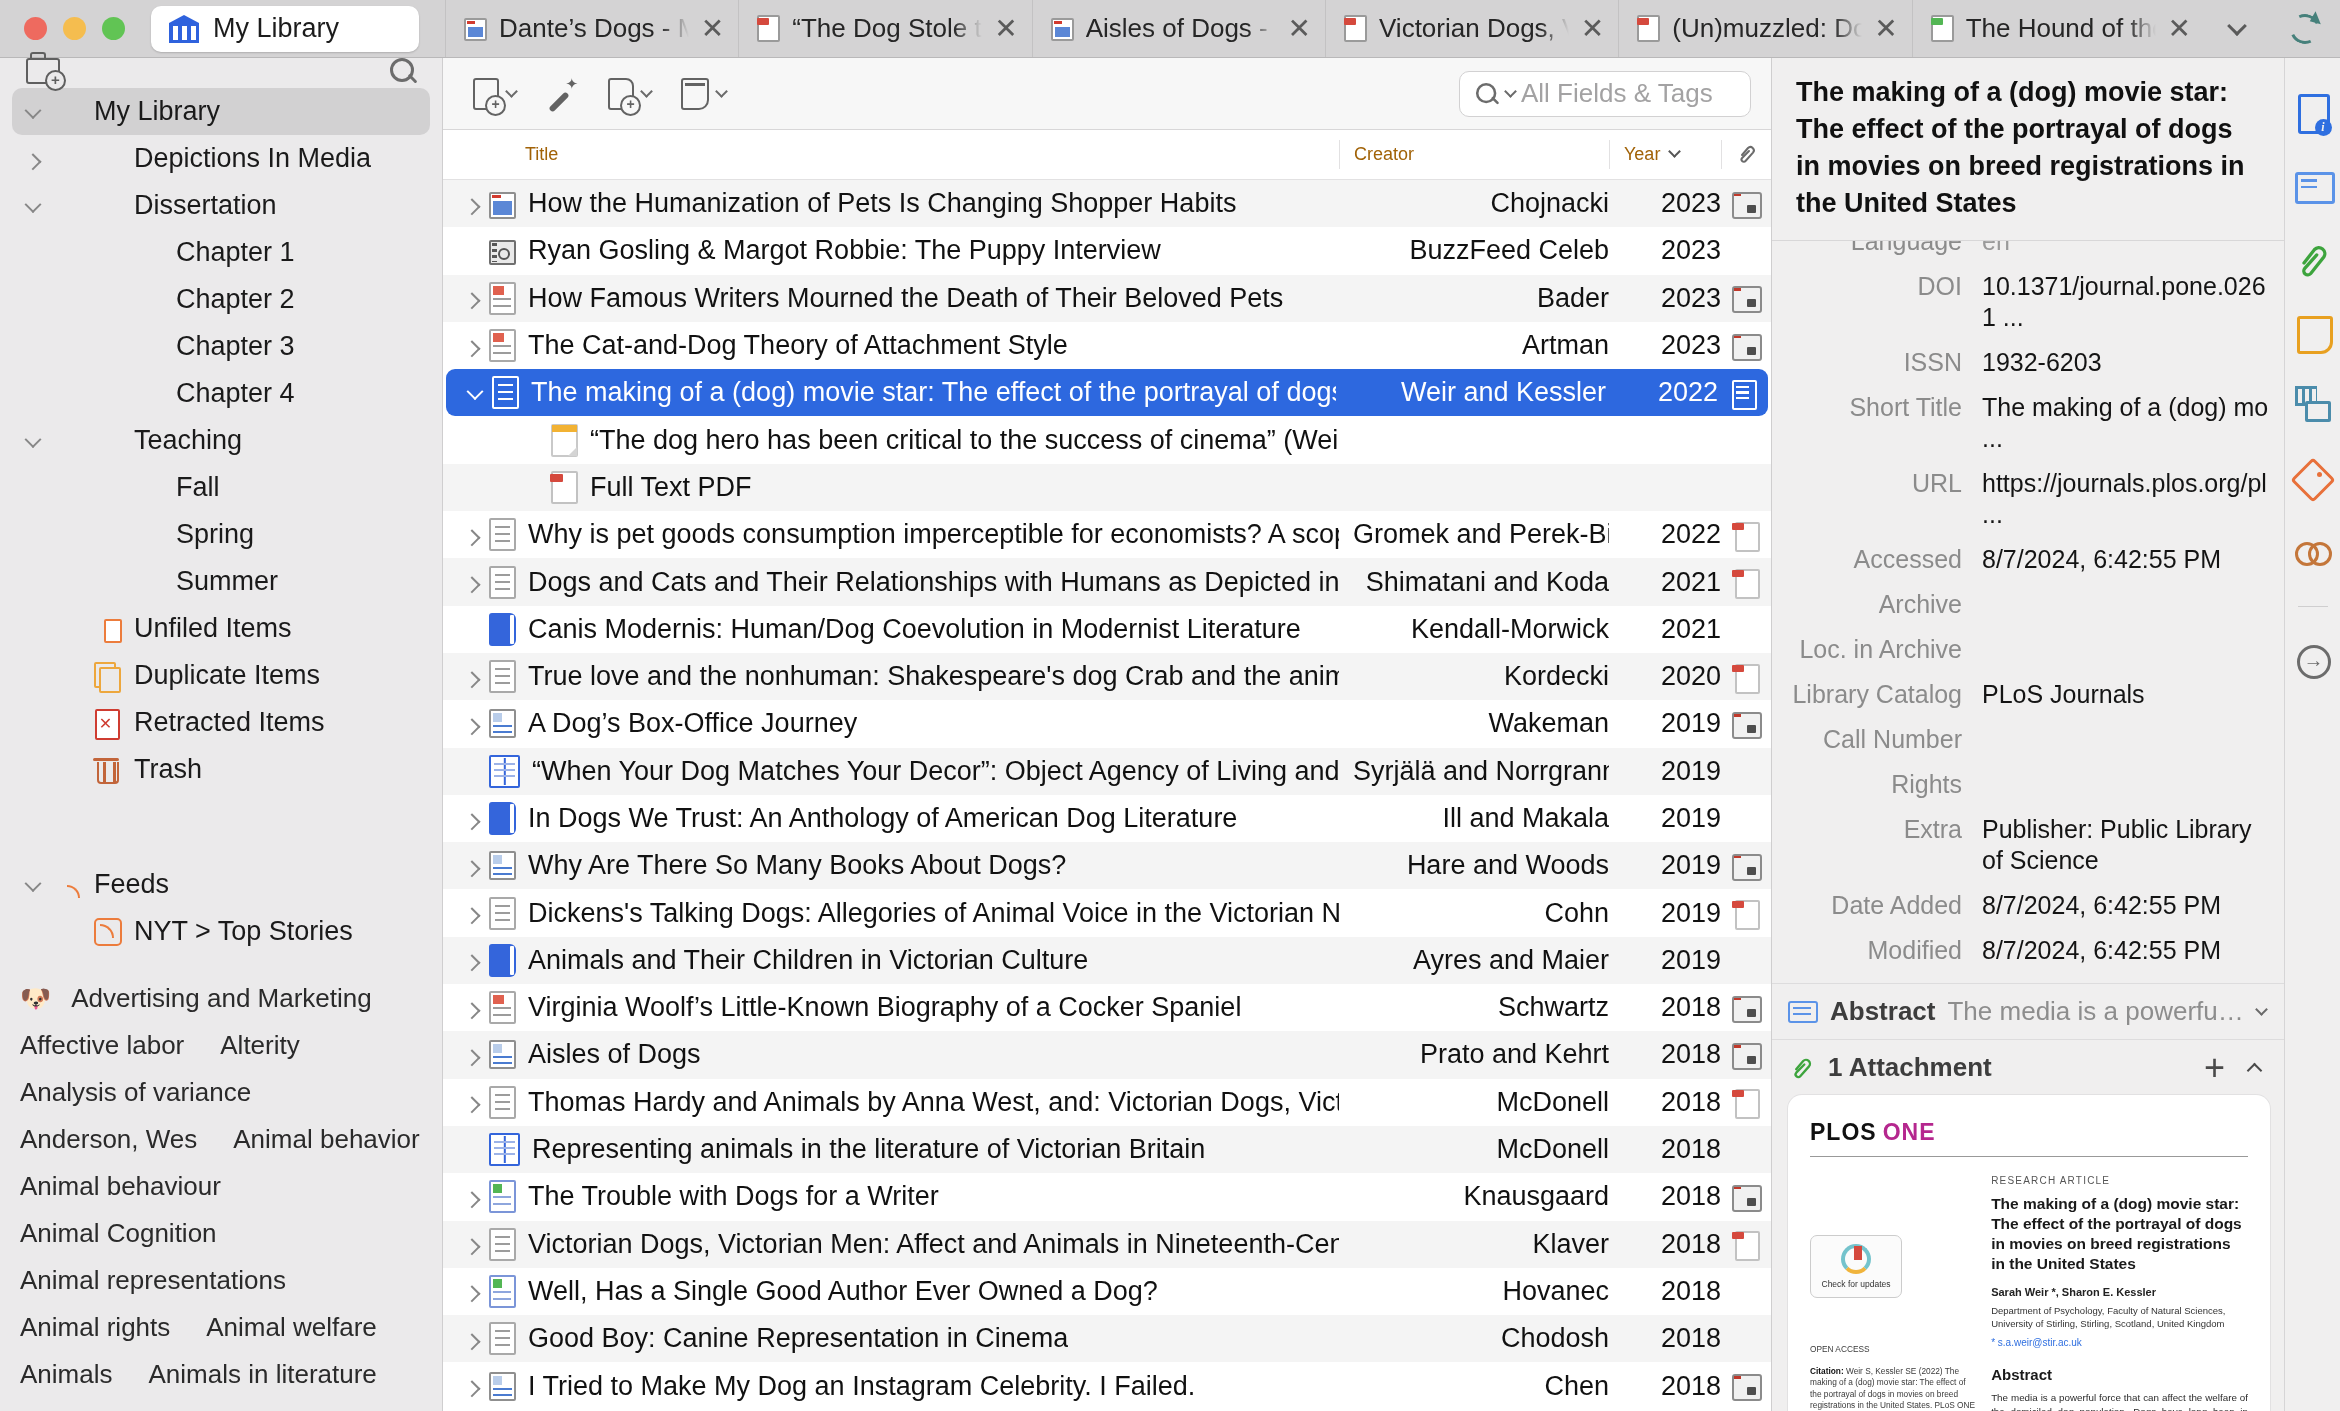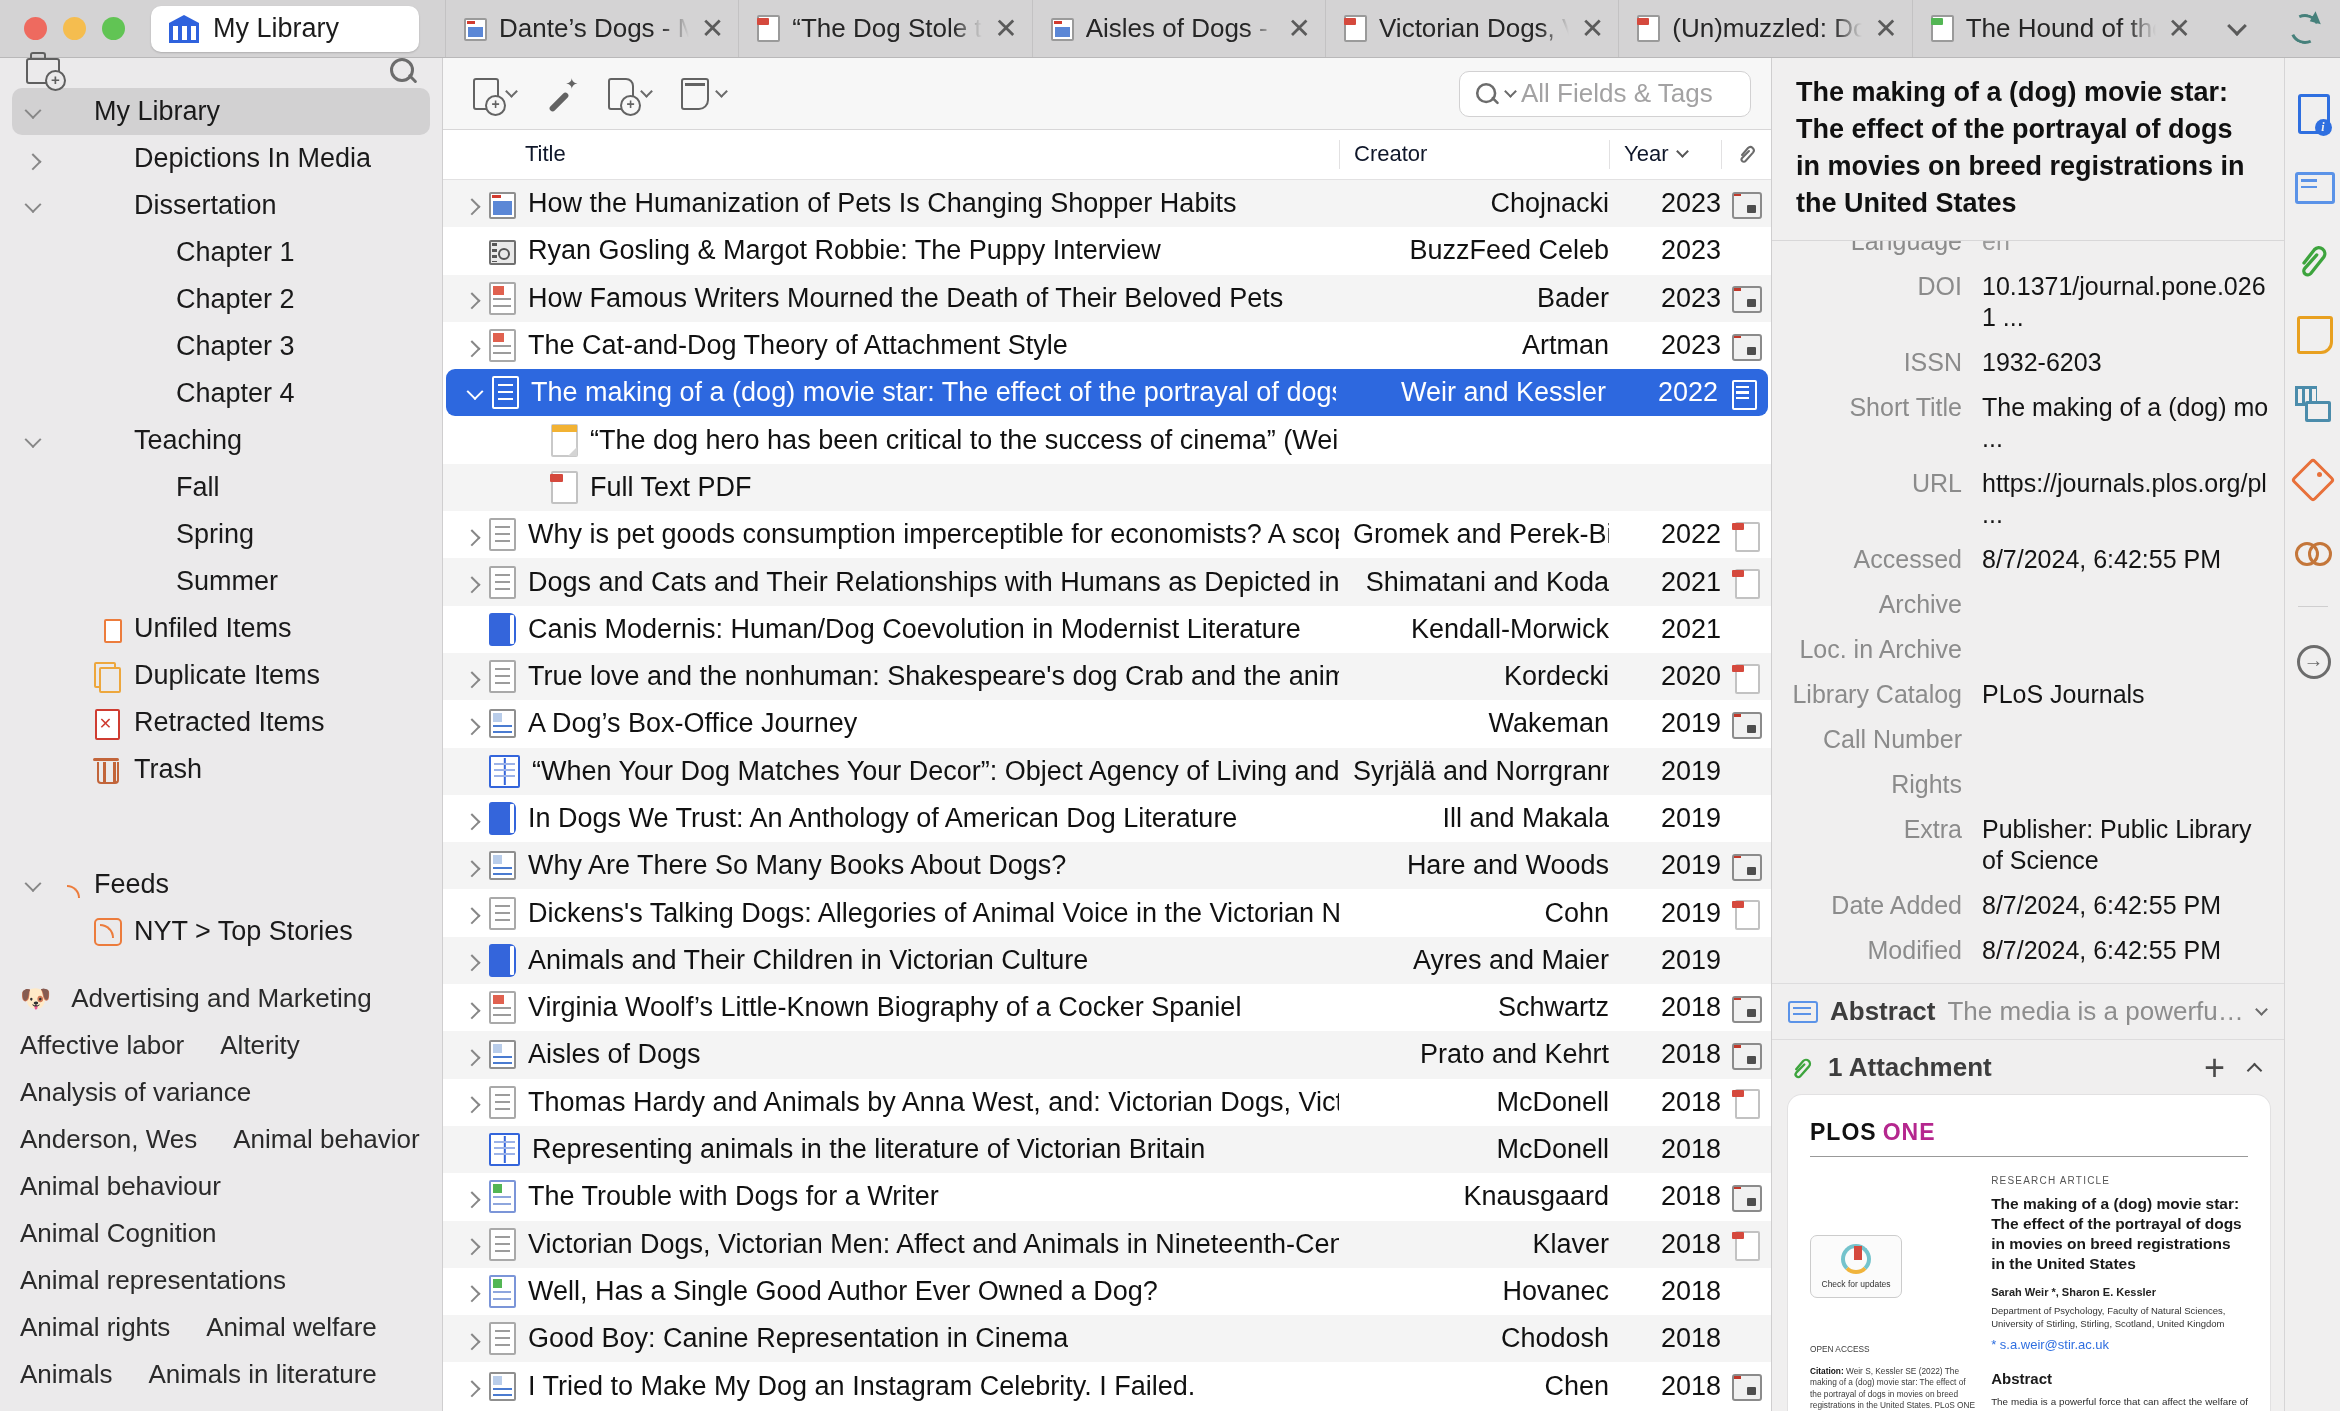--- a/index.html
+++ b/index.html
@@ -98,21 +98,21 @@
   .tb-page::after{content:"+";position:absolute;right:-9px;bottom:-8px;width:17px;height:17px;border:2.2px solid #636363;border-radius:50%;background:#f7f7f7;color:#636363;font:700 14px/15px "Liberation Sans",sans-serif;text-align:center;}
   .tb-wand{position:relative;width:32px;height:32px;}
   .tb-wand::before{content:"";position:absolute;left:1px;bottom:5px;width:24px;height:6px;background:#636363;border-radius:3px;transform:rotate(-45deg);}
   .tb-wand::after{content:"✦";position:absolute;right:0;top:-3px;color:#636363;font-size:15px;}
   .tb-note{position:relative;width:28px;height:32px;border:2.6px solid #636363;border-radius:3px 3px 10px 3px;}
   .tb-note::before{content:"";position:absolute;left:2px;top:3px;right:2px;height:3px;background:#636363;}
   .search{margin-left:auto;width:292px;height:46px;background:#fff;border:1px solid #d2d1d2;border-radius:10px;display:flex;align-items:center;gap:6px;padding:0 14px;}
   .search .ph{color:#a3a2a3;font-size:26px;white-space:nowrap;overflow:hidden;}
   .mag.small{transform:scale(.85);}
 
-  .thead{height:50px;display:flex;align-items:center;font-size:22px;color:#0f172a;border-bottom:1px solid #e2e1e2;}
+  .thead{height:50px;display:flex;align-items:center;font-size:18px;color:#a16207;border-bottom:1px solid #e2e1e2;}
   .thead .hc{display:flex;align-items:center;height:60%;}
   .h-title{flex:1;padding-left:82px;}
   .h-creator{width:270px;border-left:1px solid #e2e1e2;padding-left:14px;}
   .h-year{width:112px;border-left:1px solid #e2e1e2;padding-left:14px;gap:10px;}
   .h-att{width:50px;border-left:1px solid #e2e1e2;justify-content:center;}
   .sortchev{width:9px;height:9px;border-right:2.4px solid #555;border-bottom:2.4px solid #555;transform:rotate(45deg);margin-top:-5px;}
 
   .rows{flex:1;overflow:hidden;font-size:27px;color:#111;}
   .row{height:47.3px;display:flex;align-items:center;text-align:right;}
   .row:nth-child(odd){background:#f4f4f4;}
@@ -205,21 +205,21 @@
   .brand{font-size:23px;font-weight:700;letter-spacing:1px;color:#111;}
   .brand .one{color:#b5278e;margin-left:6px;}
   .brand-rule{height:1px;background:#999;margin:10px 0 18px 0;}
   .pdfcols{display:flex;gap:16px;}
   .pcl{flex:0 0 132px;font-size:8.5px;color:#333;}
   .pcr{flex:1;min-width:0;}
   .kicker{font-size:10px;letter-spacing:1.2px;color:#555;}
   .ptitle{margin-top:8px;font-size:15.5px;line-height:20px;font-weight:600;color:#1a1a1a;}
   .pauthors{margin-top:12px;font-size:11px;font-weight:700;color:#222;}
   .paffil{margin-top:6px;font-size:9.5px;line-height:13px;color:#333;}
-  .pemail{margin-top:7px;font-size:13px;color:#2f6fe0;}
+  .pemail{margin-top:7px;font-size:10px;color:#2f6fe0;}
   .pabsh{margin-top:18px;font-size:15px;font-weight:600;color:#1a1a1a;}
   .pabst{margin-top:8px;font-size:9.8px;line-height:14.3px;color:#2b2b2b;text-align:justify;}
   .badge{width:92px;border:1px solid #ccc;border-radius:7px;background:#fbfbfb;padding:8px 6px;text-align:center;margin:60px 0 46px 0;}
   .badge .ring{width:30px;height:30px;margin:0 auto 5px auto;border-radius:50%;border:4px solid #74c3cc;border-bottom-color:#f0b43c;position:relative;}
   .badge .ring::after{content:"";position:absolute;left:9px;top:-2px;width:8px;height:14px;background:#d5493d;}
   .badge .bt{font-size:8.5px;color:#333;}
   .pside{margin-top:10px;font-size:8.3px;line-height:11.5px;color:#3a3a3a;}
   .pside b{color:#111;}
 
   

